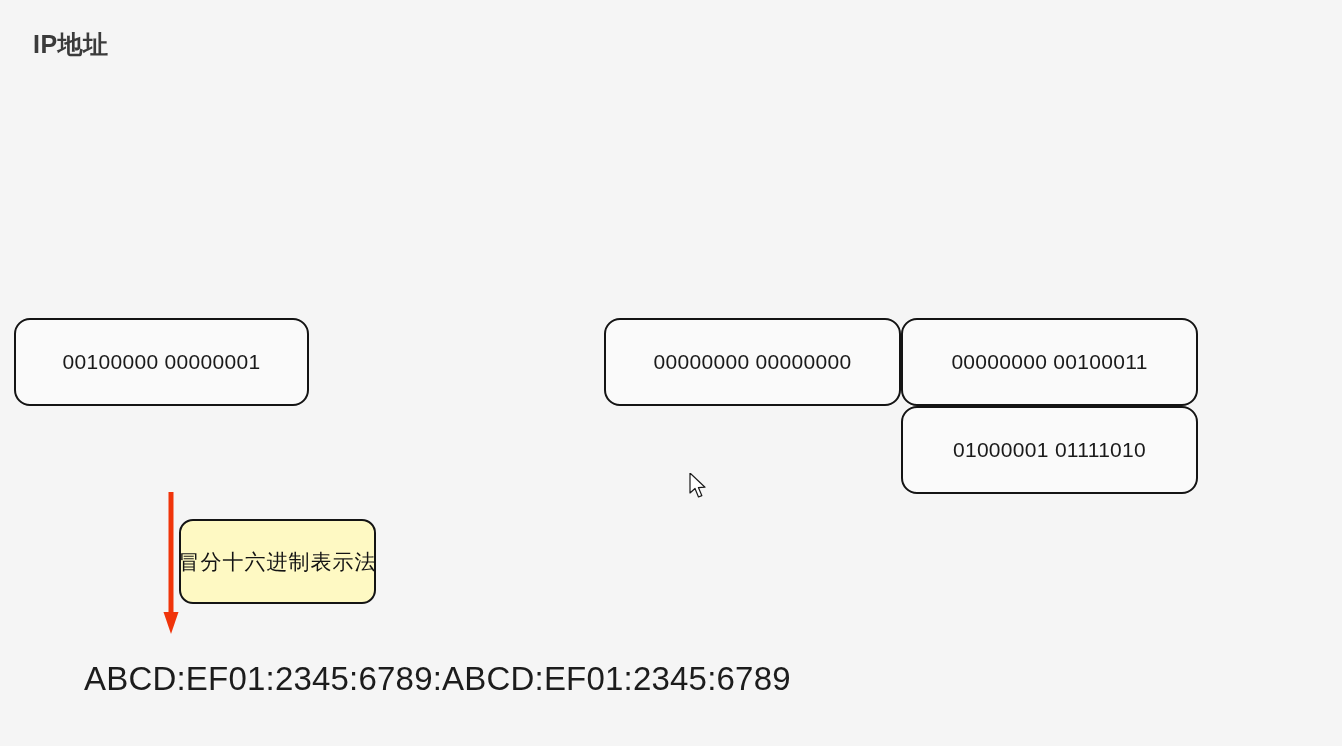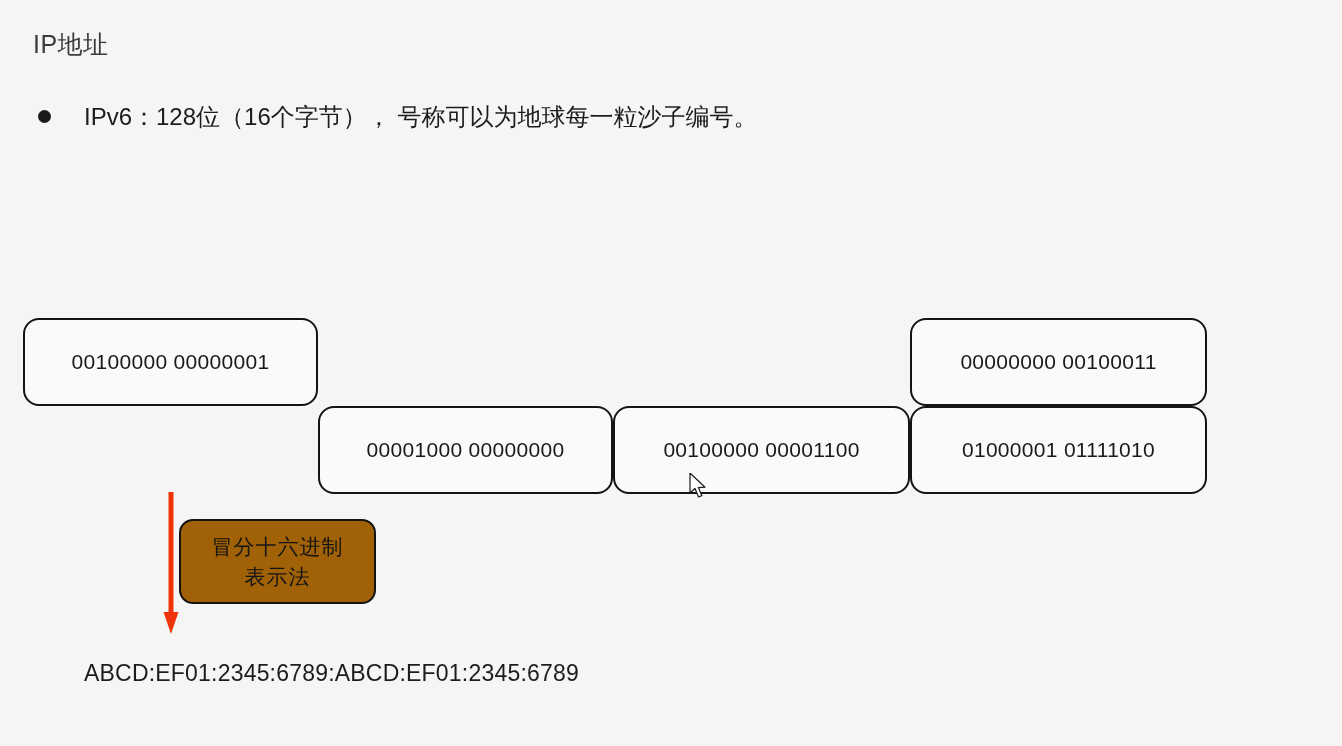--- a/index.html
+++ b/index.html
@@ -23,21 +23,21 @@
     height: 746px;
     background: #f5f5f5;
   }
 
   
   .slide-title {
     position: absolute;
     left: 33px;
     top: 28px;
     font-size: 25px;
-    font-weight: normal;
+    font-weight: bold;
     color: #3b3b3b;
     letter-spacing: 0.5px;
     white-space: nowrap;
   }
 
   
   .bullet-list {
     position: absolute;
     left: 33px;
     top: 100px;
@@ -61,21 +61,21 @@
     margin-left: 33px;
     font-size: 24px;
     color: #1c1c1c;
     line-height: 34px;
     white-space: nowrap;
   }
 
   
   .byte-grid {
     position: absolute;
-    left: 23px;
+    left: 14px;
     top: 318px;
     width: 1184px;
     height: 144px;
   }
   .byte-row {
     position: relative;
     height: 88px;
     width: 100%;
   }
   .byte-box {
@@ -113,40 +113,40 @@
   
   .callout-box {
     position: absolute;
     left: 179px;
     top: 519px;
     width: 197px;
     height: 85px;
     box-sizing: border-box;
     border: 2.5px solid #141414;
     border-radius: 14px;
-    background: #a16207;
+    background: #fef9c3;
     display: flex;
-    flex-direction: column;
+    flex-direction: row;
     align-items: center;
     justify-content: center;
   }
   .callout-line {
     font-size: 21px;
     color: #141414;
     line-height: 30px;
     letter-spacing: 1px;
     white-space: nowrap;
   }
 
   
   .result-address {
     position: absolute;
     left: 84px;
     top: 660px;
-    font-size: 23px;
+    font-size: 33px;
     color: #1c1c1c;
     letter-spacing: 0.2px;
     white-space: nowrap;
   }
 
   
   .mouse-cursor {
     position: absolute;
     left: 689px;
     top: 473px;
@@ -157,46 +157,39 @@
 </style>
 </head>
 <body>
 
 <div id="slide">
 
   <div class="slide-title">IP地址</div>
 
   <div class="bullet-list">
 
-    <div class="bullet-row">
-      <span class="bullet-dot"></span>
-      <span class="bullet-text">IPv6：128位（16个字节）， 号称可以为地球每一粒沙子编号。</span>
-    </div>
 
 
   </div>
 
   <div class="byte-grid">
 
     <div class="byte-row">
       <div class="byte-box col0">
         <span class="bits">00100000 00000001</span>
       </div>
+      <div class="byte-box col2">
+        <span class="bits">00000000 00000000</span>
+      </div>
       <div class="byte-box col3">
         <span class="bits">00000000 00100011</span>
       </div>
     </div>
 
     <div class="byte-row">
-      <div class="byte-box col1">
-        <span class="bits">00001000 00000000</span>
-      </div>
-      <div class="byte-box col2">
-        <span class="bits">00100000 00001100</span>
-      </div>
       <div class="byte-box col3">
         <span class="bits">01000001 01111010</span>
       </div>
     </div>
 
   </div>
 
   <svg class="red-arrow" viewBox="0 0 16 142">
     <line x1="8" y1="0" x2="8" y2="124" stroke="#f0340a" stroke-width="5"></line>
     <polygon points="8,142 0.5,120 15.5,120" fill="#f0340a"></polygon>

